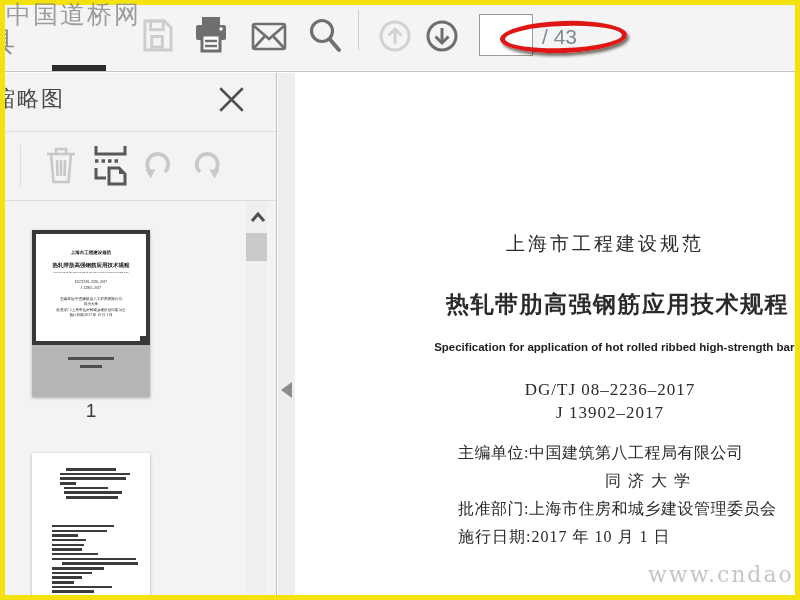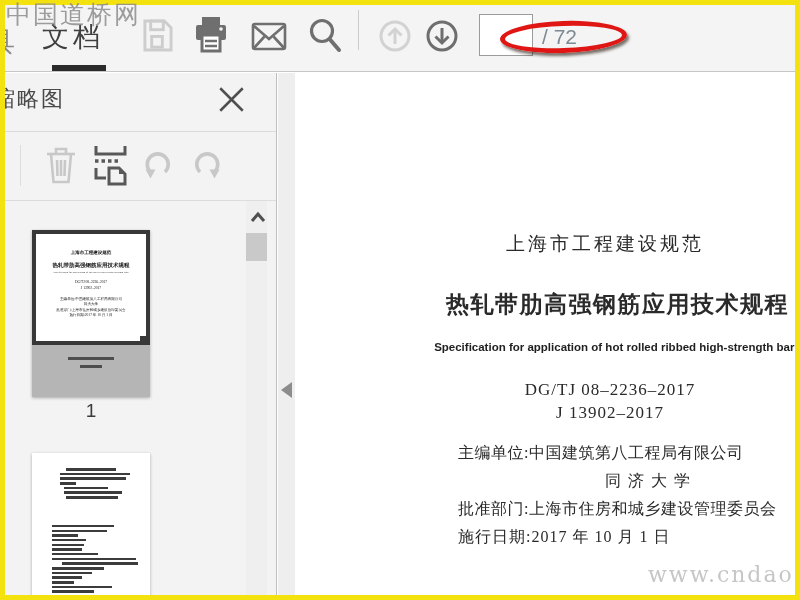--- a/index.html
+++ b/index.html
@@ -92,21 +92,20 @@
 
   svg { display:block; }
 </style>
 </head>
 <body>
 
 <div id="screen">
 
   <div id="toolbar">
     <span id="tab-partial">具</span>
-    <span id="tab-document">文档</span>
     <div id="tab-underline"></div>
 
     <span class="tbicon" style="left:142px;top:18px;">
       <svg width="31" height="35" viewBox="0 0 32 36" fill="none" stroke="#cdcdcd" stroke-width="3">
         <path d="M3 3 h20 l7 7 v23 h-27 z"></path>
         <rect x="9" y="3" width="13" height="9"></rect>
         <rect x="10" y="19" width="11" height="11"></rect>
       </svg>
     </span>
     <span class="tbicon" style="left:194px;top:16px;">
@@ -144,21 +143,21 @@
     </span>
     <span class="tbicon" style="left:425px;top:19px;">
       <svg width="34" height="34" viewBox="0 0 34 34" fill="none" stroke="#6e6e6e" stroke-width="3">
         <circle cx="17" cy="17" r="14"></circle>
         <line x1="17" y1="9" x2="17" y2="23"></line>
         <polyline points="10.5,17.5 17,24 23.5,17.5"></polyline>
       </svg>
     </span>
 
     <input id="page-input" type="text" readonly="" value="" style="">
-    <span id="page-total">/ 72</span>
+    <span id="page-total">/ 43</span>
   </div>
 
   <div id="red-ellipse"></div>
 
   <div id="sidebar">
     <span id="panel-title">缩略图</span>
     <span id="close-x">
       <svg width="27" height="27" viewBox="0 0 24 24" stroke="#4f4f4f" stroke-width="2.2">
         <line x1="2" y1="2" x2="22" y2="22"></line>
           <line x1="22" y1="2" x2="2" y2="22"></line>

